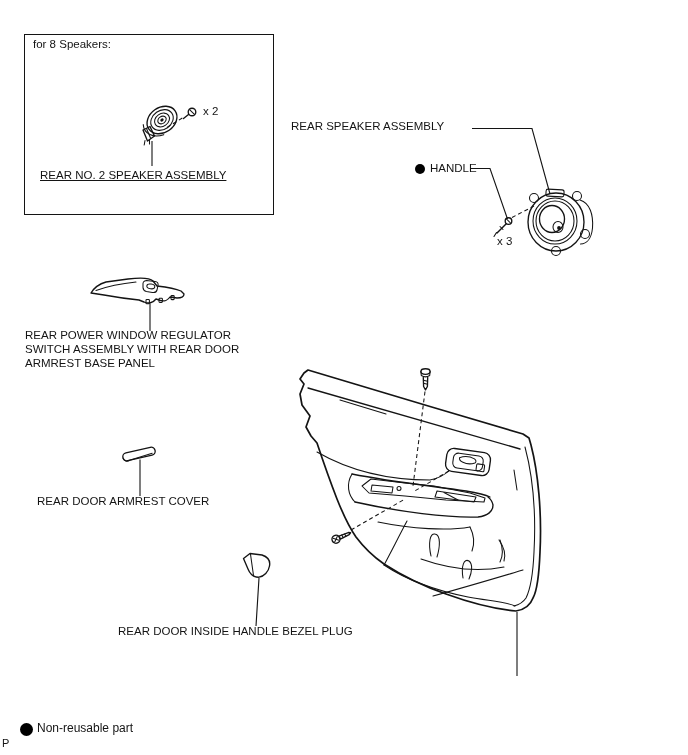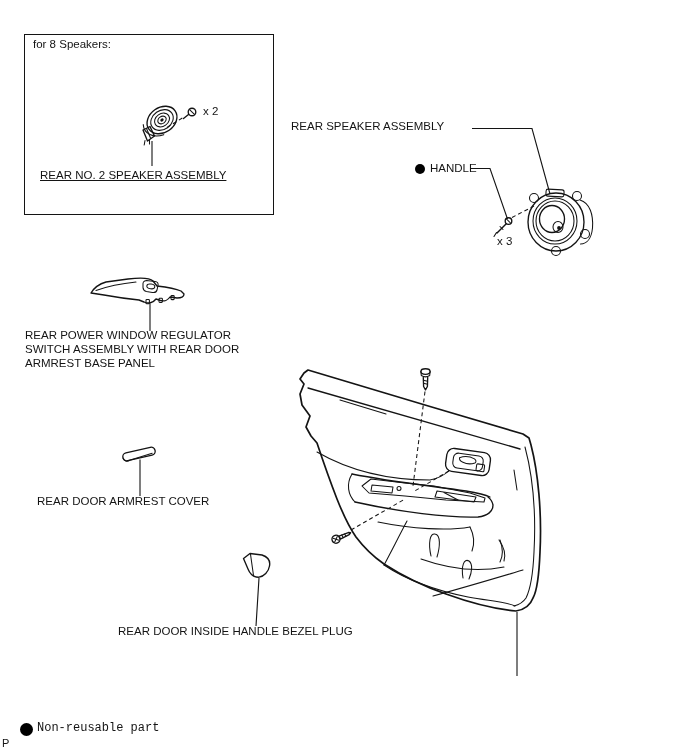--- a/index.html
+++ b/index.html
@@ -14,21 +14,21 @@
   .lbl.multi{white-space:pre-line;}
   #inset-box{
     position:absolute;left:24px;top:34px;width:248px;height:179px;
     border:1.6px solid #141414;background:transparent;
   }
   .bullet{
     position:absolute;border-radius:50%;background:#000;
   }
   #rivet-bullet{left:415px;top:164px;width:10px;height:10px;}
   #legend-bullet{left:20px;top:723px;width:13px;height:13px;}
-  #legend-text{left:37px;top:722px;font-size:12px;font-family:Liberation Mono, monospace;}
+  #legend-text{left:37px;top:722px;font-size:12px;}
   #page-marker{left:2px;top:737px;font-size:11px;}
   svg{position:absolute;left:0;top:0;}
   .thin{stroke:#141414;stroke-width:1.05;fill:none;stroke-linecap:round;stroke-linejoin:round;}
   .med{stroke:#141414;stroke-width:1.35;fill:none;stroke-linecap:round;stroke-linejoin:round;}
   .thick{stroke:#141414;stroke-width:1.7;fill:none;stroke-linecap:round;stroke-linejoin:round;}
   .dash{stroke:#141414;stroke-width:1.05;fill:none;stroke-dasharray:4 3;}
   .leader{stroke:#141414;stroke-width:1.1;fill:none;}
   .fillb{fill:#141414;stroke:none;}
 </style>
 </head>

